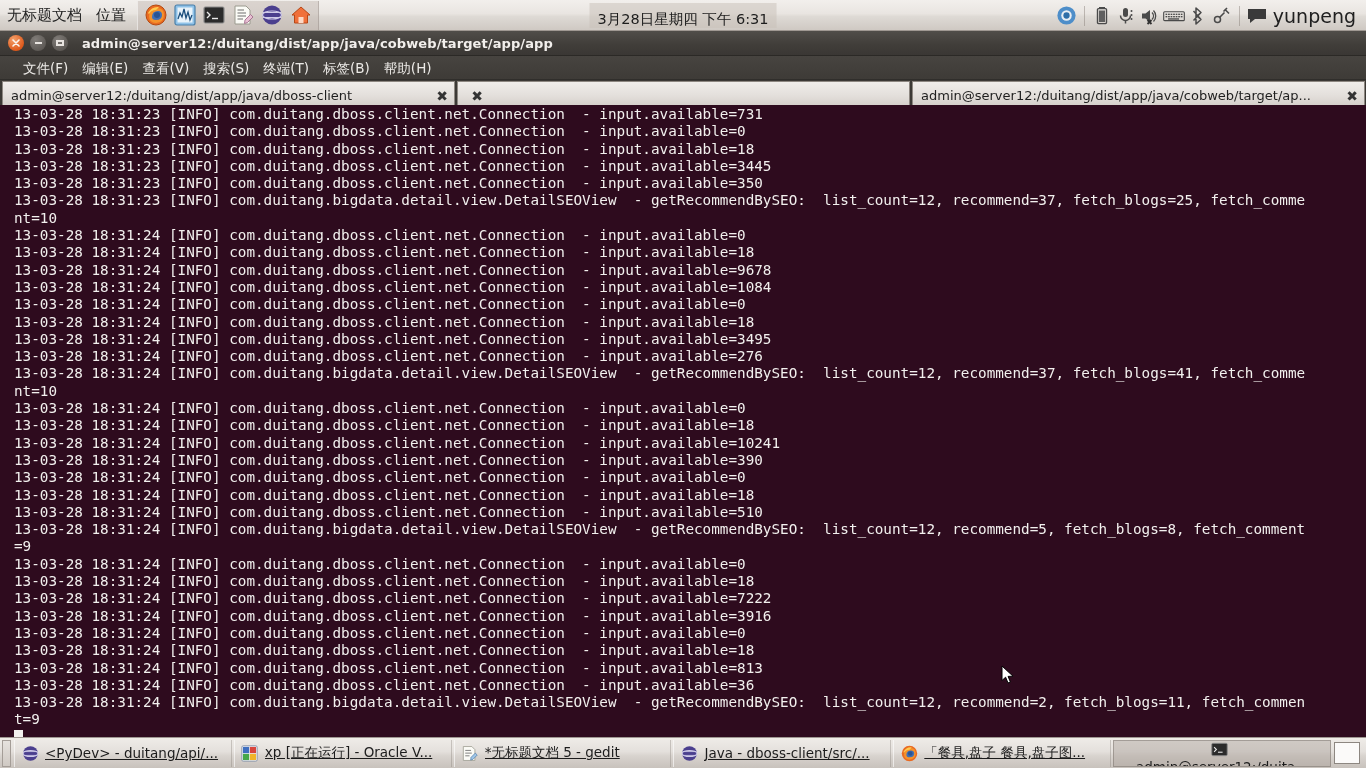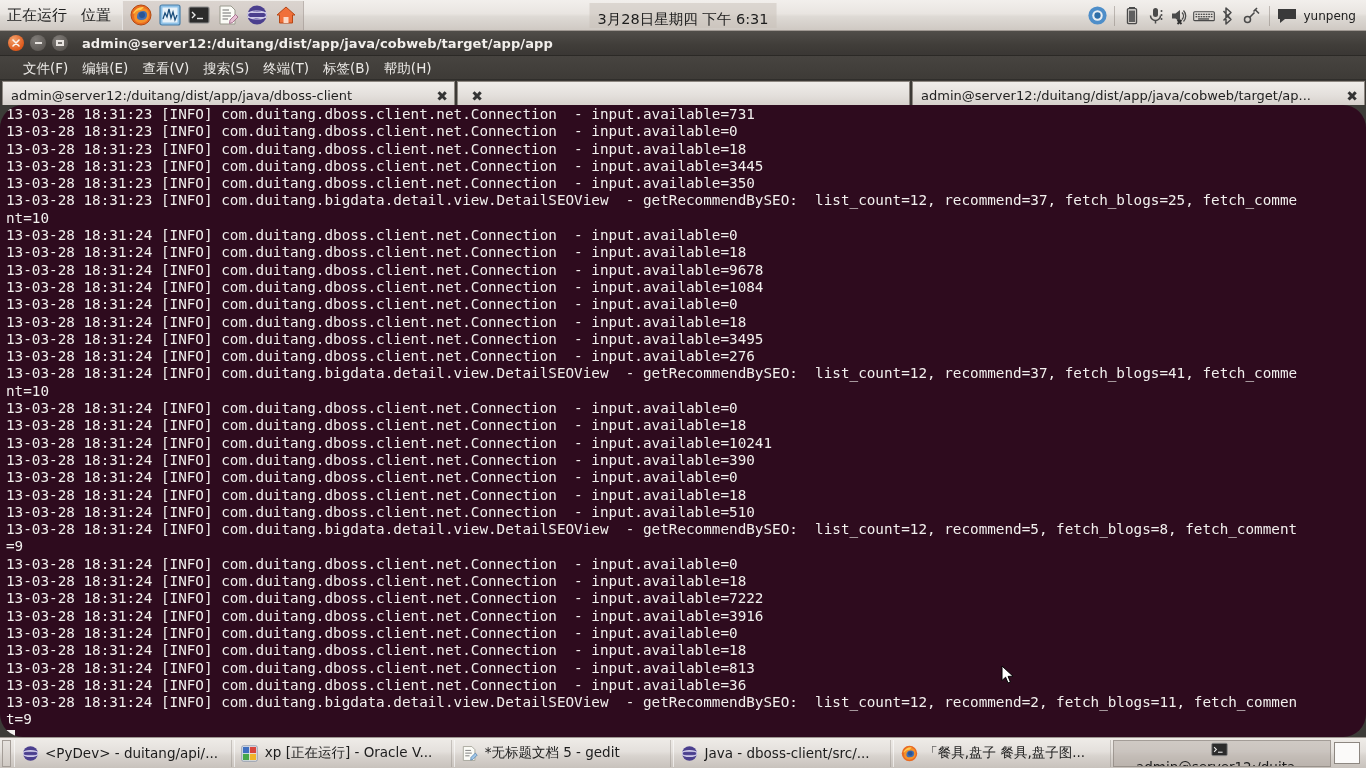--- a/index.html
+++ b/index.html
@@ -56,21 +56,21 @@
   }
   .tray-sep {
     width: 1px; height: 20px; margin: 0 5px;
     background: rgba(130,122,116,0.45);
   }
   .tray-icon {
     width: 22px; height: 24px; margin: 0 1px;
     display: flex; align-items: center; justify-content: center;
   }
   #user-name {
-    font-size: 12px; color: #202020; padding: 0 10px 0 4px;
+    font-size: 19px; color: #202020; padding: 0 10px 0 4px;
     white-space: nowrap;
   }
 
   
   #term-window {
     position: absolute; left: 0; top: 31px;
     width: 1366px; height: 706px;
     background: #3c3b37;
     display: flex; flex-direction: column;
   }
@@ -142,24 +142,23 @@
     flex: 0 0 auto; width: 16px; height: 16px;
     display: flex; align-items: center; justify-content: center;
     font-size: 14px; color: #333; font-weight: bold;
     line-height: 1; margin-left: 3px;
   }
 
   
   #term-body {
     flex: 1 1 auto;
     background: #2e0b1e;
-    padding: 1px 0 0 6px;
+    padding: 1px 0 0 14px;
     overflow: hidden;
     position: relative;
-    border-radius: 23px;
   }
   #term-text {
     font-family: "DejaVu Sans Mono", monospace;
     font-size: 14.3px;
     line-height: 17.3px;
     color: #f2f0ee;
     white-space: pre;
     letter-spacing: 0px;
   }
   .cursor-block {
@@ -194,41 +193,41 @@
     height: 29px; min-width: 0;
   }
   .task {
     flex: 1 1 0; min-width: 0;
     height: 27px; margin: 0 1px;
     display: flex; align-items: center;
     padding: 0 6px;
     border-left: 1px solid rgba(255,255,255,0.6);
     border-right: 1px solid rgba(130,122,116,0.35);
     font-size: 13.5px; color: #1c1c1c;
-    white-space: nowrap; overflow: hidden;
+    white-space: nowrap; overflow: hidden; text-decoration: underline;
   }
   .task.active {
     background: rgba(168,158,150,0.42);
     border: 1px solid rgba(120,112,106,0.5);
     flex-direction: column;
   }
   .task-icon { flex: 0 0 auto; width: 18px; height: 18px; margin-right: 6px;
                display: flex; align-items: center; justify-content: center; }
   .task-label { flex: 1 1 auto; min-width: 0; overflow: hidden; text-overflow: clip; }
   #trash-btn {
     flex: 0 0 auto; width: 26px; height: 22px; margin-right: 6px; margin-left: 2px;
     background: #fbfaf9; border: 1px solid #8d8781;
   }
 </style>
 </head>
 <body>
 
 <div id="top-panel">
 
-  <div class="panel-menu">正在运行</div>
+  <div class="panel-menu">无标题文档</div>
   <div class="panel-menu">位置</div>
 
   <div class="launcher-group">
     <div class="launcher">
       <svg width="22" height="22" viewBox="0 0 22 22">
         <circle cx="11" cy="11" r="10" fill="#e96a21"></circle>
         <circle cx="11" cy="11" r="10" fill="none" stroke="#b34a10" stroke-width="1"></circle>
         <path d="M4 12 Q5 4 12 4 Q19 4 19 11 Q19 18 11 19 Q4 19 4 12 Z" fill="#f5922b"></path>
         <path d="M7 13 Q7 7 13 7 Q17 7 17 11 Q17 16 11 16 Q7 16 7 13 Z" fill="#3f6fb5"></path>
         <circle cx="12" cy="11" r="3" fill="#2a5494"></circle>

